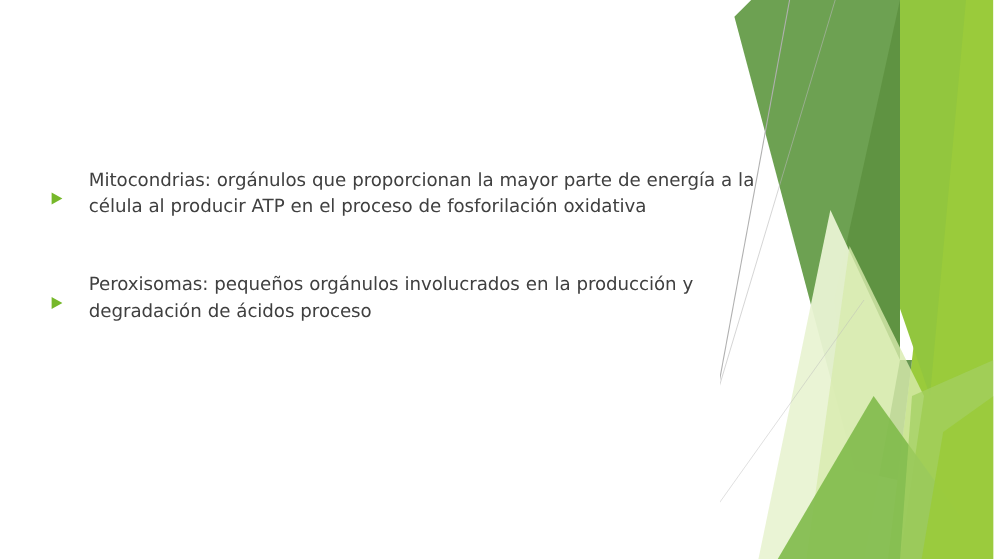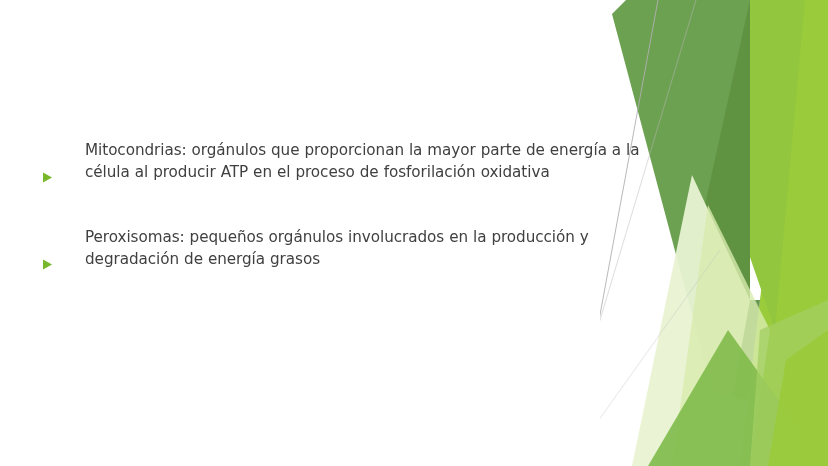--- a/index.html
+++ b/index.html
@@ -33,23 +33,22 @@
   }
   
   #content {
     position: absolute;
     left: 42px;
     top: 140px;
     width: 600px;
   }
   .bullet-row {
     display: flex;
-    align-items: flex-end;
+    align-items: center;
     margin-bottom: 44px;
-    gap: 11px;
   }
   .bullet-row:last-child {
     margin-bottom: 0;
   }
   .bullet-marker {
     flex: 0 0 auto;
     width: 32px;
     padding-top: 7px;
     line-height: 0;
   }
@@ -112,18 +111,18 @@
       </span>
       <span class="bullet-text">Mitocondrias: orgánulos que proporcionan la mayor parte de energía a la célula al producir ATP en el proceso de fosforilación oxidativa</span>
     </div>
 
     <div class="bullet-row">
       <span class="bullet-marker">
         <svg width="11" height="11" viewBox="0 0 11 11">
           <polygon points="1,0.5 10,5.5 1,10.5" fill="#76B82A"></polygon>
         </svg>
       </span>
-      <span class="bullet-text">Peroxisomas: pequeños orgánulos involucrados en la producción y degradación de energía grasos</span>
+      <span class="bullet-text">Peroxisomas: pequeños orgánulos involucrados en la producción y degradación de ácidos proceso</span>
     </div>
 
   </div>
 
 </div>
 
 </body></html>

